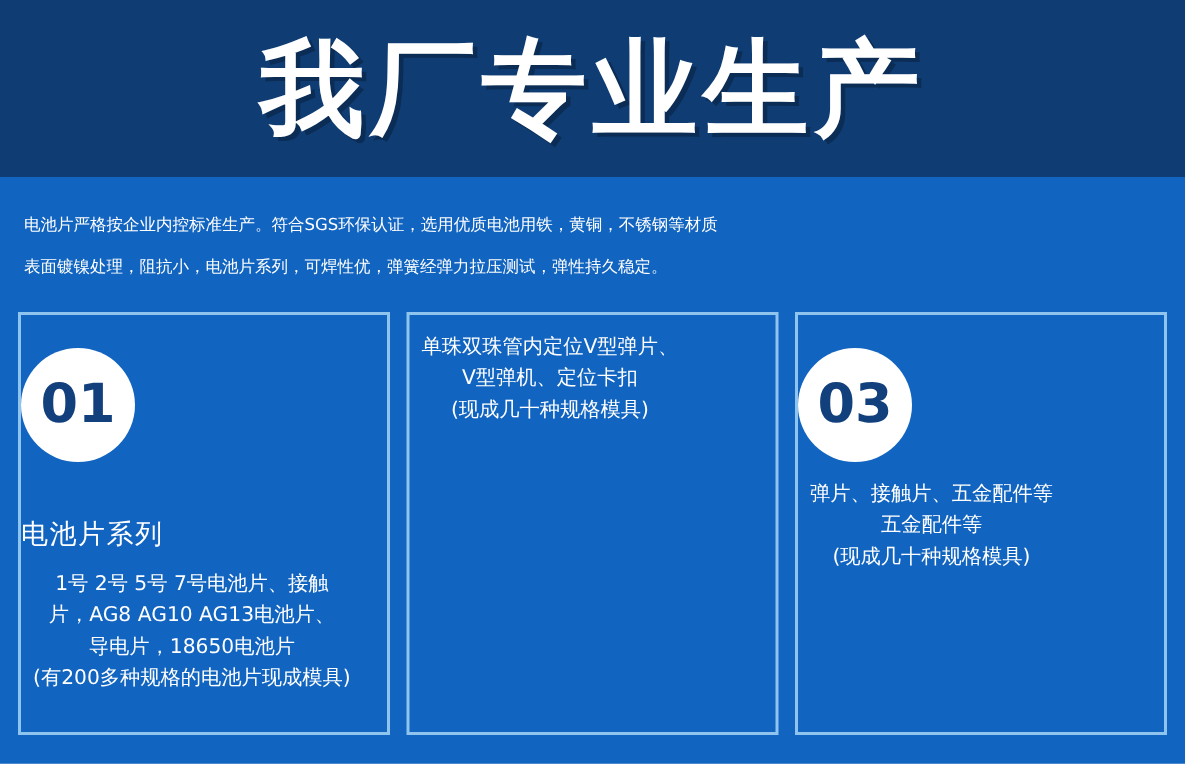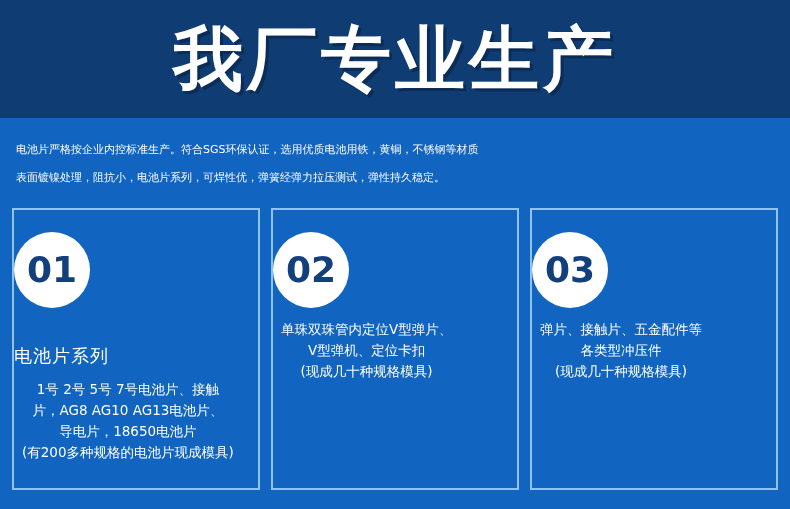--- a/index.html
+++ b/index.html
@@ -143,35 +143,32 @@
       <div class="card-title">电池片系列</div>
       <div class="card-desc">
         <span class="card-desc-line">1号 2号 5号 7号电池片、接触</span>
         <span class="card-desc-line">片，AG8 AG10 AG13电池片、</span>
         <span class="card-desc-line">导电片，18650电池片</span>
         <span class="card-desc-line">(有200多种规格的电池片现成模具)</span>
       </div>
     </div>
 
     <div class="card">
-      <div class="badge">
-        <span class="badge-num">02</span>
-      </div>
       <div class="card-desc">
         <span class="card-desc-line">单珠双珠管内定位V型弹片、</span>
         <span class="card-desc-line">V型弹机、定位卡扣</span>
         <span class="card-desc-line">(现成几十种规格模具)</span>
       </div>
     </div>
 
     <div class="card">
       <div class="badge">
         <span class="badge-num">03</span>
       </div>
       <div class="card-desc">
         <span class="card-desc-line">弹片、接触片、五金配件等</span>
-        <span class="card-desc-line">各类型冲压件</span>
+        <span class="card-desc-line">五金配件等</span>
         <span class="card-desc-line">(现成几十种规格模具)</span>
       </div>
     </div>
 
   </div>
 </div>
 
 </body></html>

